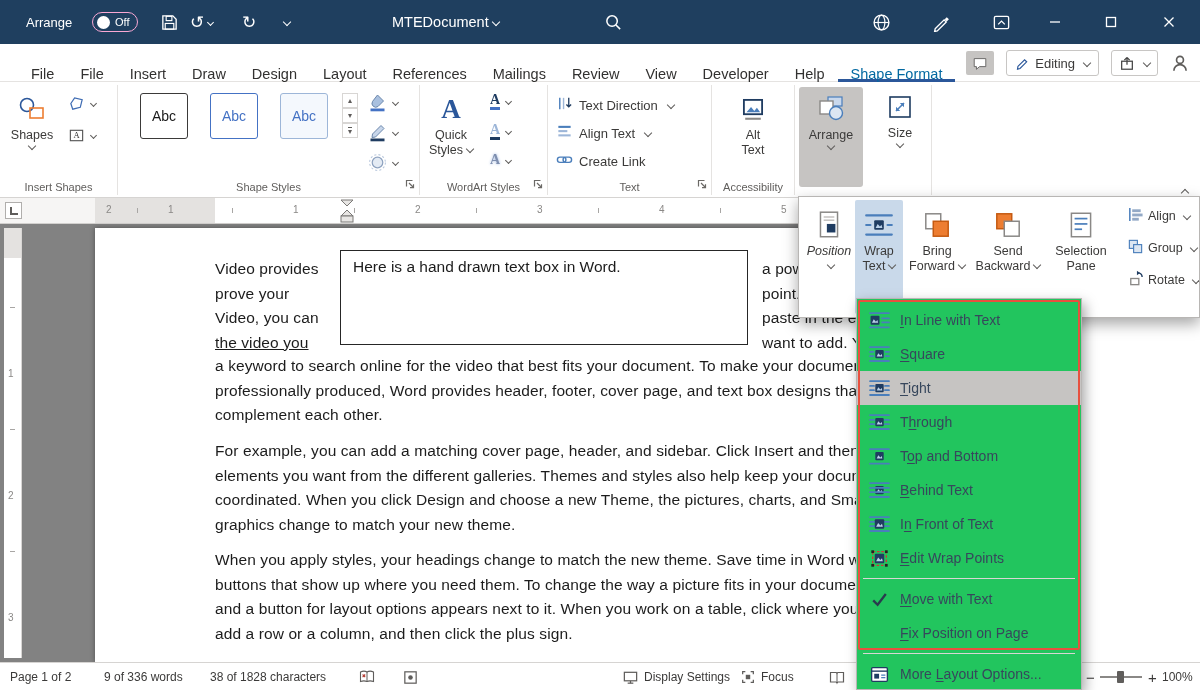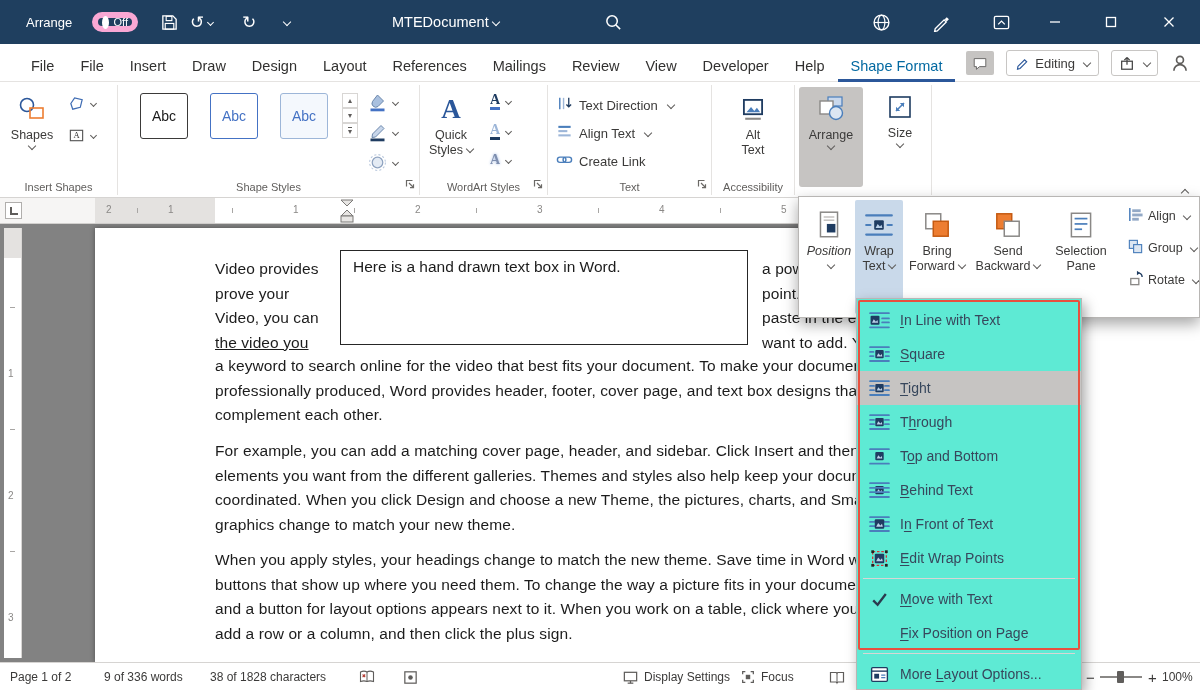--- a/index.html
+++ b/index.html
@@ -4,29 +4,29 @@
 <style>
   *{margin:0;padding:0;box-sizing:border-box}
   html,body{width:1200px;height:690px;overflow:hidden}
   body{position:relative;font-family:"Liberation Sans",sans-serif;background:#fff;font-size:13px;color:#3b3a39}
   .abs{position:absolute}
   .chv{display:inline-block;width:6px;height:6px;border-right:1.4px solid currentColor;border-bottom:1.4px solid currentColor;transform:rotate(45deg);margin-left:4px;vertical-align:2px}
   .chv.up{transform:rotate(-135deg);vertical-align:-2px}
   
   #titlebar{position:absolute;left:0;top:0;width:1200px;height:44px;background:#1f3f5f;color:#fff}
   #titlebar .tb{position:absolute;top:0;height:44px;display:flex;align-items:center}
-  .toggle{width:46px;height:20px;border:6px solid #f9a8d4;border-radius:10px;display:flex;align-items:center;padding:0 4px;gap:5px;cursor:default}
+  .toggle{width:46px;height:20px;border:1px solid #f9a8d4;border-radius:10px;display:flex;align-items:center;padding:0 4px;gap:5px;cursor:default}
   .toggle .knob{width:13px;height:13px;border-radius:50%;background:#fff}
   .toggle .tlab{font-size:11px;color:#fff}
   .titbtn{width:34px;justify-content:center}
   .winbtn{width:46px;justify-content:center}
   
   #tabrow{position:absolute;left:0;top:44px;width:1200px;height:38px;background:#fff;border-bottom:1px solid #e5e3e1}
   #tabs{position:absolute;left:18px;top:0;height:38px;display:flex}
-  .tab{padding:4px 13px;line-height:37px;font-size:14.5px;color:#323130;cursor:default;white-space:nowrap}
+  .tab{padding:12px 13px;line-height:37px;font-size:14.5px;color:#323130;cursor:default;white-space:nowrap}
   .tab.active{color:#0369a1;font-weight:400;box-shadow:inset 0 -3px 0 #2b579a}
   #tabrow-right{position:absolute;right:10px;top:0;height:38px;display:flex;align-items:center;gap:12px}
   .boxbtn{height:26px;border:1px solid #c8c6c4;border-radius:3px;display:flex;align-items:center;padding:0 8px;gap:5px;background:#fff}
   #comments-button{width:28px;height:24px;background:#c6c4c2;border-radius:2px;display:flex;align-items:center;justify-content:center}
   
   #ribbon{position:absolute;left:0;top:82px;width:1200px;height:116px;background:#fff;border-bottom:1px solid #d6d4d2}
   .group{position:absolute;top:3px;height:110px;border-right:1px solid #e5e3e1}
   .glabel{position:absolute;bottom:2px;left:0;width:100%;text-align:center;font-size:11px;color:#5f5d5b;white-space:nowrap}
   .launch{position:absolute;right:3px;bottom:2px}
   .bigbtn{position:absolute;display:flex;flex-direction:column;align-items:center;font-size:12.5px;color:#3b3a39;border-radius:3px;padding-top:4px;gap:1px}
@@ -57,21 +57,21 @@
   
   #arrange-panel{position:absolute;left:798px;top:196px;width:402px;height:122px;background:#fff;border:1px solid #b8b6b4;box-shadow:0 6px 14px rgba(0,0,0,.35);z-index:40;overflow:hidden}
   #ap-buttons{position:absolute;left:4px;top:3px;display:flex}
   .apbtn{height:114px;display:flex;flex-direction:column;align-items:center;padding-top:6px;font-size:12.5px;color:#3b3a39;border-radius:2px}
   .apbtn .apicon{height:38px;display:flex;align-items:center}
   .apbtn.active{background:#c9d9ea}
   .aplbl{text-align:center;line-height:15px}
   #ap-side{position:absolute;left:328px;top:6px;width:74px}
   .sidebtn{display:flex;align-items:center;gap:4px;height:26px;margin-bottom:6px;font-size:12.5px;color:#3b3a39;white-space:nowrap}
   
-  #wrap-menu{position:absolute;left:856px;top:298px;width:226px;height:392px;background:#5eead4;border:1px solid #b8b6b4;box-shadow:3px 5px 12px rgba(0,0,0,.35);z-index:50;padding-top:4px;overflow:hidden}
+  #wrap-menu{position:absolute;left:856px;top:298px;width:226px;height:392px;background:#22c55e;border:1px solid #b8b6b4;box-shadow:3px 5px 12px rgba(0,0,0,.35);z-index:50;padding-top:4px;overflow:hidden}
   .mitem{height:34px;display:flex;align-items:center;padding-left:10px;gap:9px;font-size:14px;color:#37475c;cursor:default}
   .mitem.hl{background:#c6c4c2}
   .micon{width:24px;display:flex;justify-content:center;flex:none}
   .mlabel u{text-decoration:underline;text-underline-offset:2px}
   .msep{height:1px;background:#d8d6d4;margin:3px 6px}
   #red-box{position:absolute;left:858px;top:300px;width:222px;height:350px;border:2.5px solid #e8503f;border-radius:2px;z-index:60;pointer-events:none}
   
   #statusbar{position:absolute;left:0;top:662px;width:1200px;height:28px;background:#fff;border-top:1px solid #d6d4d2;z-index:10;font-size:12px;color:#3b3a39}
   #statusbar .sb{position:absolute;top:0;height:28px;display:flex;align-items:center;gap:5px;white-space:nowrap}
   #zoom-track{position:absolute;left:1100px;top:13px;width:42px;height:2px;background:#8a8886}

